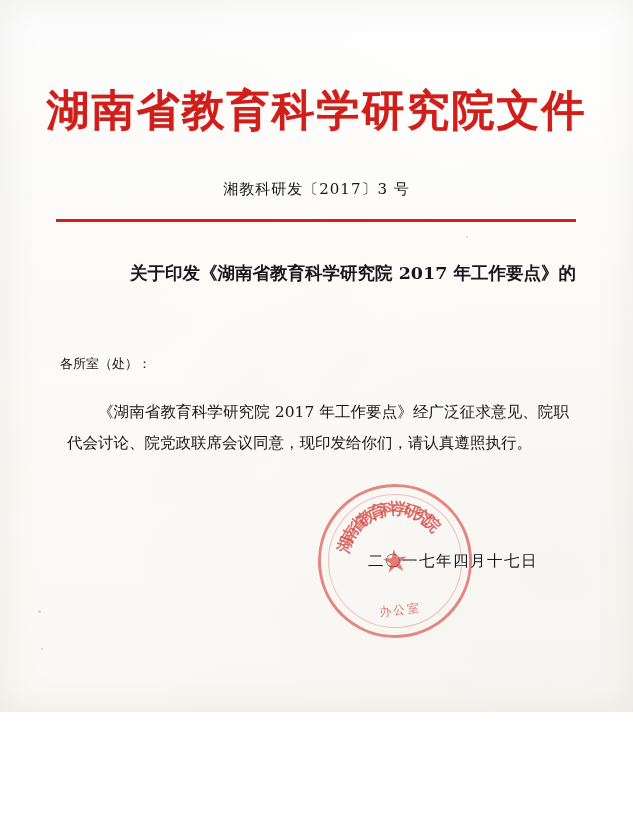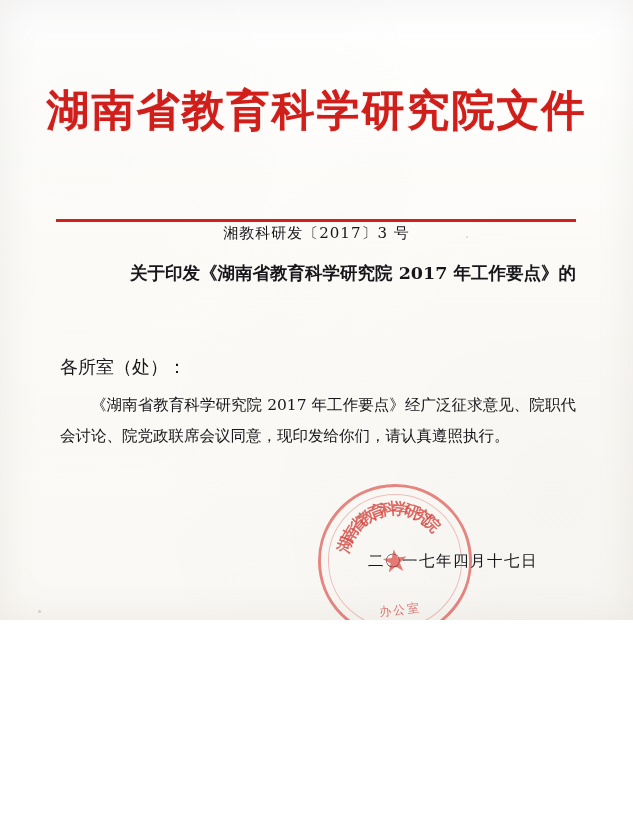--- a/index.html
+++ b/index.html
@@ -10,21 +10,21 @@
   body {
     width: 633px;
     height: 832px;
     font-family: "DejaVu Serif", serif;
     overflow: hidden;
   }
 
   #page {
     position: relative;
     width: 633px;
-    height: 620px;
+    height: 712px;
     background: #fdfcfa;
     background-image:
       radial-gradient(circle at 12% 22%, rgba(0,0,0,0.012) 0%, rgba(0,0,0,0) 55%),
       radial-gradient(circle at 88% 78%, rgba(0,0,0,0.014) 0%, rgba(0,0,0,0) 60%),
       linear-gradient(180deg, #ffffff 0%, #fdfcf9 40%, #faf8f4 100%);
     overflow: hidden;
   }
 
   
   #page::after {
@@ -53,21 +53,20 @@
   .doc-number {
     position: absolute;
     top: 180px;
     left: 0;
     right: 0;
     text-align: center;
     color: #16161a;
     font-size: 15px;
     letter-spacing: 1px;
     font-family: "DejaVu Serif", serif;
-    margin-top: 44px;
   }
 
   .red-rule {
     position: absolute;
     top: 219px;
     left: 56px;
     width: 520px;
     height: 2.5px;
     background: #d2201b;
   }
@@ -88,37 +87,37 @@
   .subject .line2 {
     letter-spacing: 14px;
     padding-left: 14px;
   }
 
   .salutation {
     position: absolute;
     top: 355px;
     left: 60px;
     color: #17171b;
-    font-size: 18px;
+    font-size: 13px;
     font-family: "DejaVu Serif", serif;
   }
 
   .body-text {
     position: absolute;
     top: 390px;
     left: 60px;
     width: 516px;
     color: #17171b;
     font-size: 15.5px;
     line-height: 2.0;
     text-align: justify;
     font-family: "DejaVu Serif", serif;
   }
   .body-text p {
-    margin: 0;
+    margin: 7px;
     text-indent: 2em;
   }
 
   .date-line {
     position: absolute;
     top: 551px;
     left: 0;
     right: 95px;
     text-align: right;
     color: #17171b;

